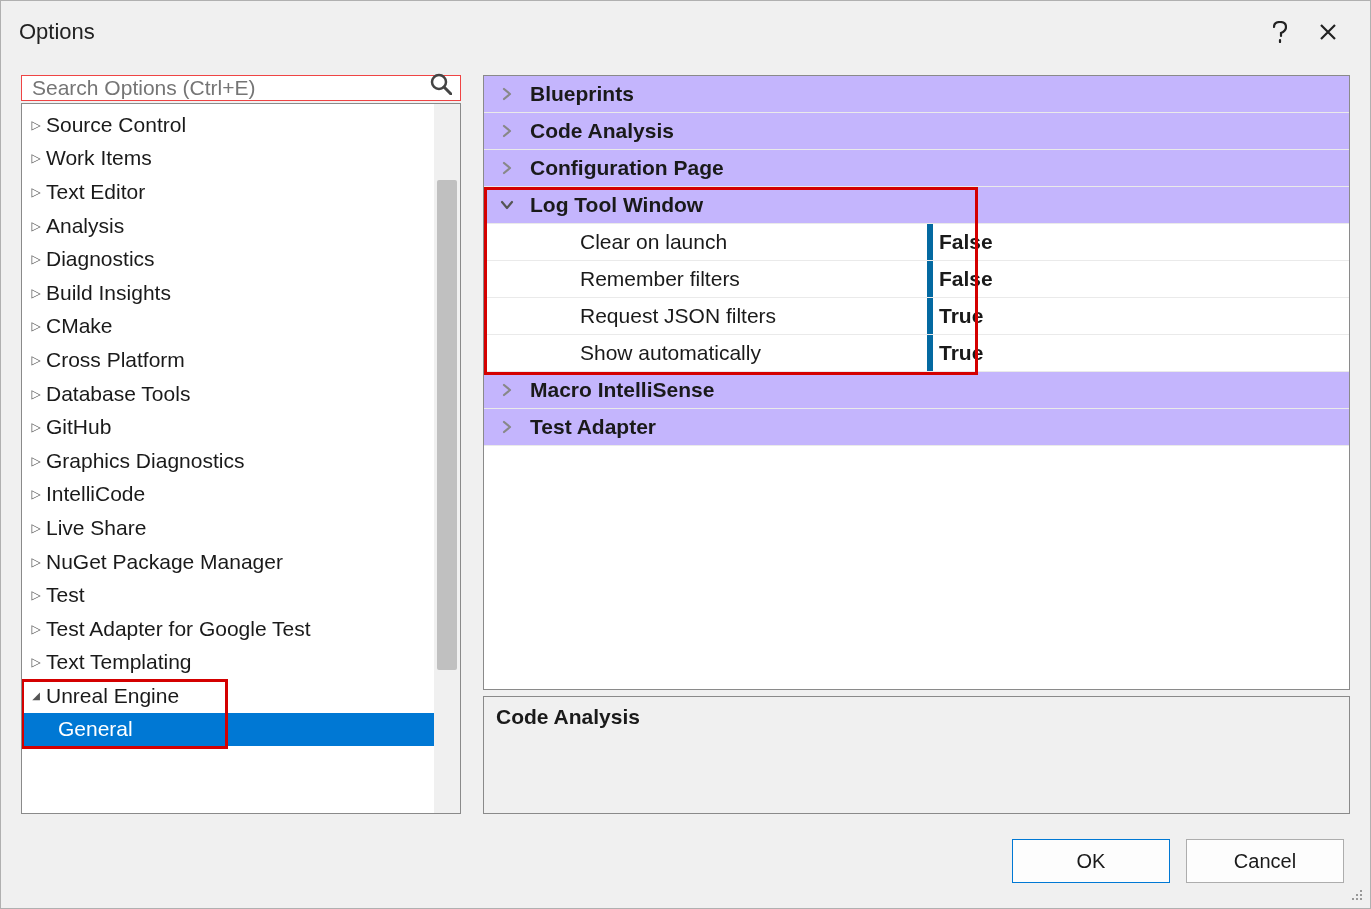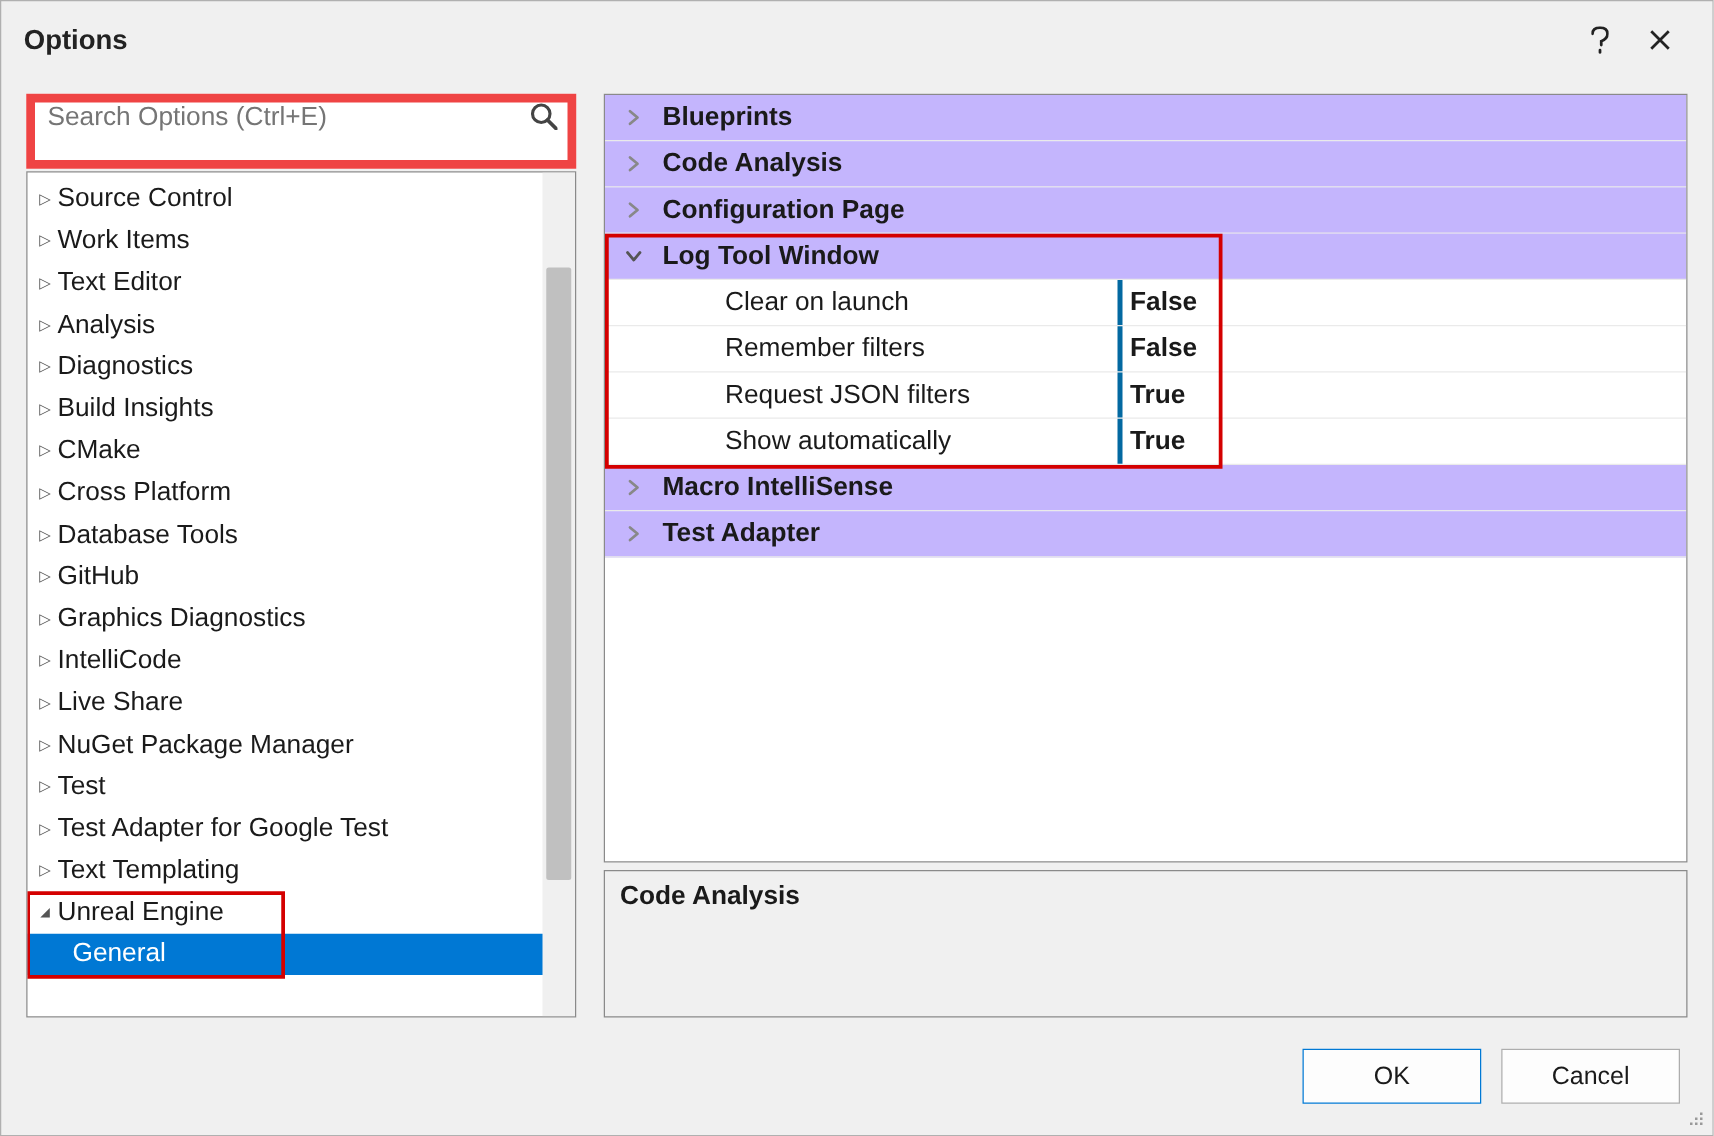--- a/index.html
+++ b/index.html
@@ -17,45 +17,45 @@
     display: flex;
     flex-direction: column;
     position: relative;
   }
   .titlebar {
     height: 62px;
     display: flex;
     align-items: center;
     padding: 0 18px;
   }
-  .titlebar .title { font-size: 22px; color: #222; font-weight: bold; }
+  .titlebar .title { font-size: 22px; color: #222; }
   .titlebar .spacer { flex: 1; }
   .titlebar .tb-btn {
     width: 48px; height: 40px;
     display: flex; align-items: center; justify-content: center;
     font-size: 22px;
   }
   .content {
     flex: 1;
     display: flex;
     padding: 12px 20px 0 20px;
     gap: 22px;
   }
   
   .left-panel {
     width: 440px;
     display: flex;
     flex-direction: column;
   }
   .search-wrap {
-    height: 60px;
-    border: 7px solid #ef4444;
+    height: 26px;
+    border: 1px solid #ef4444;
     background: #fff;
     display: flex;
-    align-items: flex-start;
+    align-items: flex-end;
     padding: 0 8px 0 10px;
     margin-bottom: 2px;
   }
   .search-wrap input {
     flex: 1;
     border: none;
     outline: none;
     font-size: 21px;
     color: #666;
     background: transparent;
@@ -136,25 +136,25 @@
   .prop-arrow {
     width: 46px;
     display: flex;
     align-items: center;
     justify-content: center;
     color: #666;
   }
   .prop-label { flex: 1; font-size: 21px; }
   .prop-row.item .prop-label { padding-left: 50px; font-weight: 400; }
   .prop-value {
-    width: 455px;
+    width: 422px;
     font-weight: 700;
     font-size: 21px;
     padding-left: 6px;
-    border-left: 4px solid #0369a1;
+    border-left: 6px solid #0369a1;
     height: 100%;
     display: flex;
     align-items: center;
   }
   .desc-box {
     height: 118px;
     border: 1px solid #8a8a8a;
     background: #f0f0f0;
     margin-top: 6px;
     padding: 8px 12px;
@@ -164,21 +164,21 @@
   
   .footer {
     height: 94px;
     display: flex;
     justify-content: flex-end;
     align-items: center;
     gap: 16px;
     padding-right: 26px;
   }
   .btn {
-    width: 143px;
+    width: 158px;
     height: 44px;
     background: #fdfdfd;
     border: 1px solid #adadad;
     font-size: 20px;
     display: flex;
     align-items: center;
     justify-content: center;
   }
   .btn.primary { border: 1.5px solid #0078d4; }
   .resize-grip {

